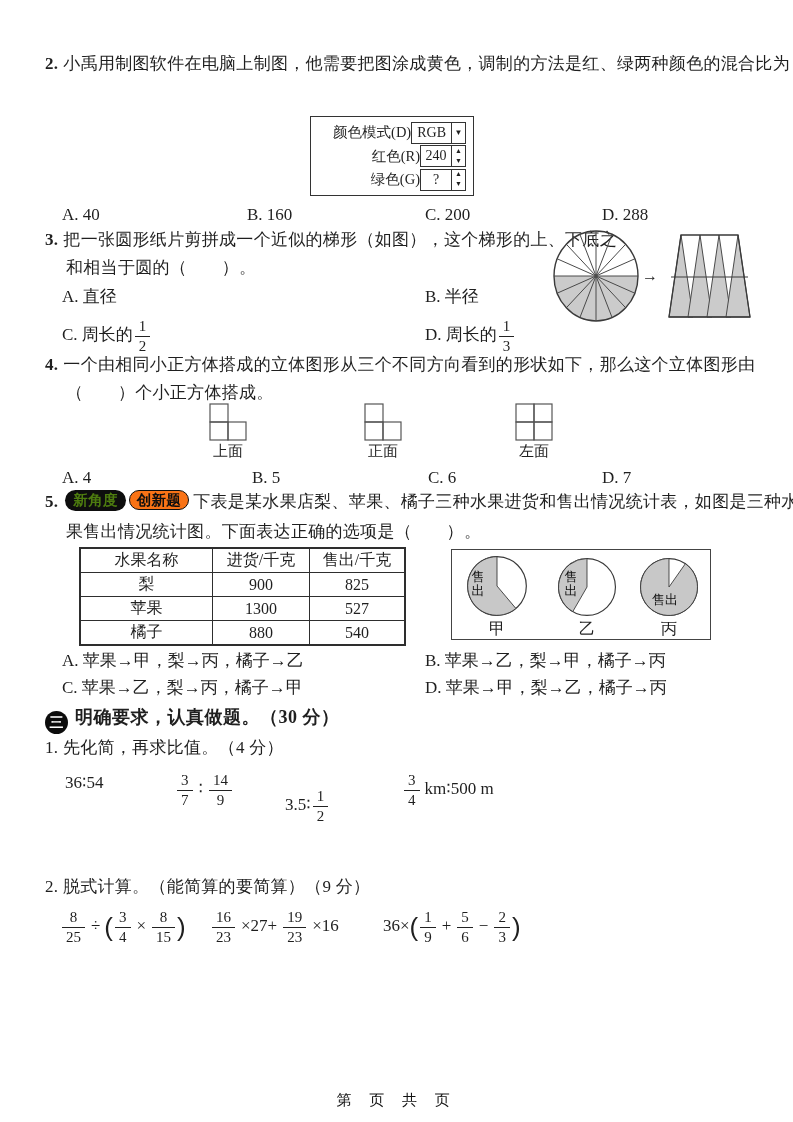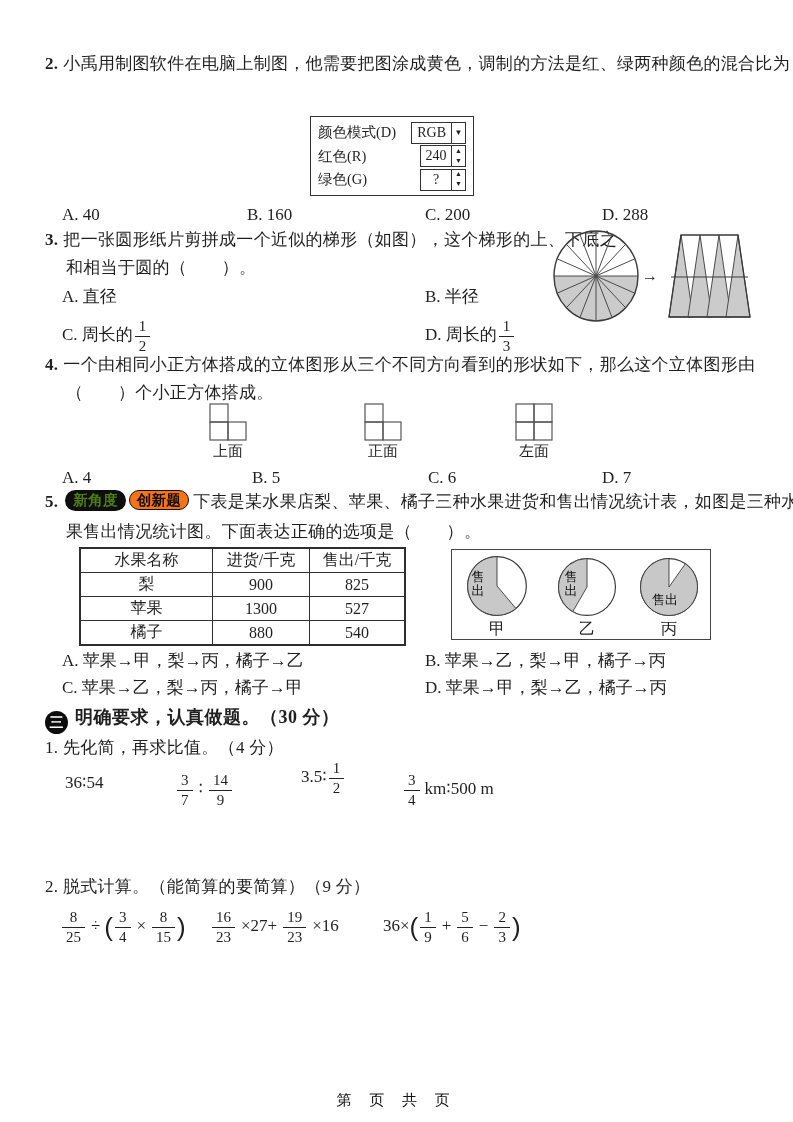--- a/index.html
+++ b/index.html
@@ -57,21 +57,21 @@
   svg{display:block;}
 </style>
 </head>
 <body>
 
 <div class="page">
 
   <section class="block" style="top:52px;height:176px;">
     <div class="ln" style="top:0;left:0;"><span class="qnum">2.</span><span>小禹用制图软件在电脑上制图，他需要把图涂成黄色，调制的方法是红、绿两种颜色的混合比为</span></div>
 
-    <div class="dialog" style="left:265px;top:64px;">
+    <div class="dialog" style="left:265px;top:64px;align-items:flex-end;">
       <div class="drow">
         <span>颜色模式(D)</span>
         <span class="dctrl">
           <span class="ddtext">RGB</span>
           <span class="ddbtn">▼</span>
         </span>
       </div>
       <div class="drow">
         <span>红色(R)</span>
         <span class="dctrl">
@@ -243,21 +243,21 @@
   </section>
 
   <section class="block" style="top:705px;height:28px;">
     <span class="sec-icon">三</span><span class="sec-title">明确要求，认真做题。（30 分）</span>
   </section>
 
   <section class="block" style="top:736px;height:90px;">
     <div class="ln" style="top:0;left:0;">1. 先化简，再求比值。（4 分）</div>
     <span class="expr" style="top:36px;left:20px;">36∶54</span>
     <span class="expr" style="top:36px;left:130px;"><span class="frac"><span class="fn">3</span><span class="fd">7</span></span><span class="rop">∶</span><span class="frac"><span class="fn">14</span><span class="fd">9</span></span></span>
-    <span class="expr" style="top:24px;left:240px;margin-left:16px;"><span>3.5∶</span><span class="frac"><span class="fn">1</span><span class="fd">2</span></span></span>
+    <span class="expr" style="top:52px;left:240px;"><span>3.5∶</span><span class="frac"><span class="fn">1</span><span class="fd">2</span></span></span>
     <span class="expr" style="top:36px;left:357px;"><span class="frac"><span class="fn">3</span><span class="fd">4</span></span><span style="margin-left:3px;">km∶500 m</span></span>
   </section>
 
   <section class="block" style="top:875px;height:90px;">
     <div class="ln" style="top:0;left:0;font-family:Liberation Serif, serif;">2. 脱式计算。（能简算的要简算）（9 分）</div>
     <span class="expr" style="top:34px;left:15px;"><span class="frac"><span class="fn">8</span><span class="fd">25</span></span><span class="rop">÷</span><span class="lp">(</span><span class="frac"><span class="fn">3</span><span class="fd">4</span></span><span class="rop">×</span><span class="frac"><span class="fn">8</span><span class="fd">15</span></span><span class="rp">)</span></span>
     <span class="expr" style="top:34px;left:165px;"><span class="frac"><span class="fn">16</span><span class="fd">23</span></span><span class="rop">×27+</span><span class="frac"><span class="fn">19</span><span class="fd">23</span></span><span class="rop">×16</span></span>
     <span class="expr" style="top:34px;left:338px;"><span>36×</span><span class="lp">(</span><span class="frac"><span class="fn">1</span><span class="fd">9</span></span><span class="rop">+</span><span class="frac"><span class="fn">5</span><span class="fd">6</span></span><span class="rop">−</span><span class="frac"><span class="fn">2</span><span class="fd">3</span></span><span class="rp">)</span></span>
   </section>
 

